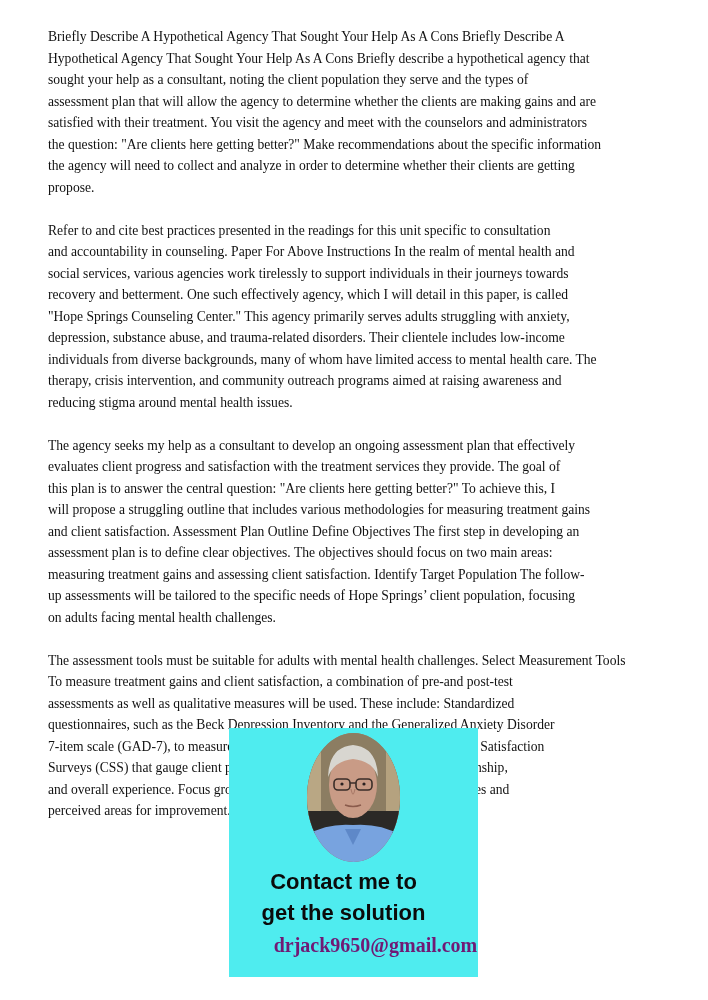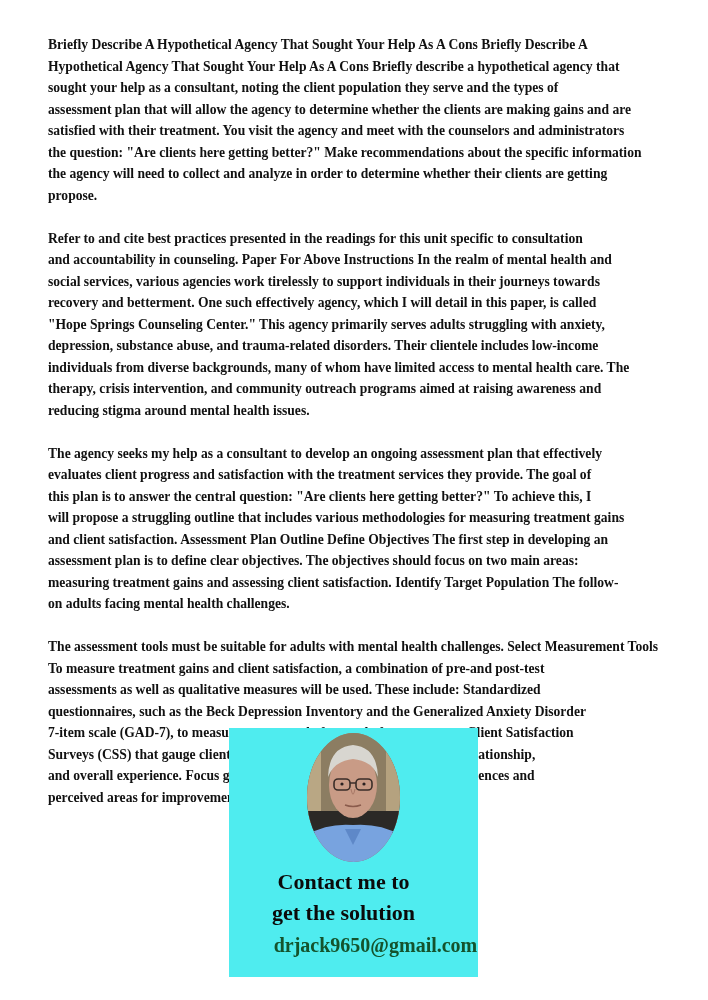--- a/index.html
+++ b/index.html
@@ -11,25 +11,24 @@
       width: 708px;
       height: 1000px;
       position: relative;
       overflow: hidden;
       font-family: "Liberation Serif", "DejaVu Serif", serif;
       color: #111111;
     }
     .page {
       position: absolute;
       left: 48px;
-      top: 34px;
+      top: 26px;
       width: 640px;
       font-size: 13.6px;
       line-height: 21.5px;
-      font-weight: bold;
     }
     .para {
       margin: 0 0 21.5px 0;
     }
     .line {
       display: block;
       white-space: nowrap;
     }
     .ad-box {
       position: absolute;
@@ -53,36 +52,36 @@
     .ad-photo svg {
       width: 100%;
       height: 100%;
       display: block;
     }
     .ad-headline {
       position: absolute;
       left: 0;
       top: 138px;
       width: 229px;
-      font-family: Liberation Serif, serif;
+      font-family: Liberation Sans, sans-serif;
       font-weight: bold;
       font-size: 22px;
       line-height: 31px;
       color: #0b0b0b;
     }
     .ad-email {
       position: absolute;
       left: 0;
       top: 204px;
       width: 293px;
       font-family: "Liberation Serif", "DejaVu Serif", serif;
       font-weight: bold;
       font-size: 20px;
       line-height: 26px;
-      color: #14532d;
+      color: #701a75;
     }
   </style>
 </head>
 <body>
 
 <div class="page">
   <p class="para">
     <span class="line">Briefly Describe A Hypothetical Agency That Sought Your Help As A Cons Briefly Describe A</span>
     <span class="line">Hypothetical Agency That Sought Your Help As A Cons Briefly describe a hypothetical agency that</span>
     <span class="line">sought your help as a consultant, noting the client population they serve and the types of</span>
@@ -104,20 +103,21 @@
     <span class="line">reducing stigma around mental health issues.</span>
   </p>
   <p class="para">
     <span class="line">The agency seeks my help as a consultant to develop an ongoing assessment plan that effectively</span>
     <span class="line">evaluates client progress and satisfaction with the treatment services they provide. The goal of</span>
     <span class="line">this plan is to answer the central question: "Are clients here getting better?" To achieve this, I</span>
     <span class="line">will propose a struggling outline that includes various methodologies for measuring treatment gains</span>
     <span class="line">and client satisfaction. Assessment Plan Outline Define Objectives The first step in developing an</span>
     <span class="line">assessment plan is to define clear objectives. The objectives should focus on two main areas:</span>
     <span class="line">measuring treatment gains and assessing client satisfaction. Identify Target Population The follow-</span>
+    <span class="line">up assessments will be tailored to the specific needs of Hope Springs’ client population, focusing</span>
     <span class="line">on adults facing mental health challenges.</span>
   </p>
   <p class="para">
     <span class="line">The assessment tools must be suitable for adults with mental health challenges. Select Measurement Tools</span>
     <span class="line">To measure treatment gains and client satisfaction, a combination of pre-and post-test</span>
     <span class="line">assessments as well as qualitative measures will be used. These include: Standardized</span>
     <span class="line">questionnaires, such as the Beck Depression Inventory and the Generalized Anxiety Disorder</span>
     <span class="line">7-item scale (GAD-7), to measure symptoms before and after treatment. Client Satisfaction</span>
     <span class="line">Surveys (CSS) that gauge client perceptions of services, the therapeutic relationship,</span>
     <span class="line">and overall experience. Focus groups will provide insight into client experiences and</span>

